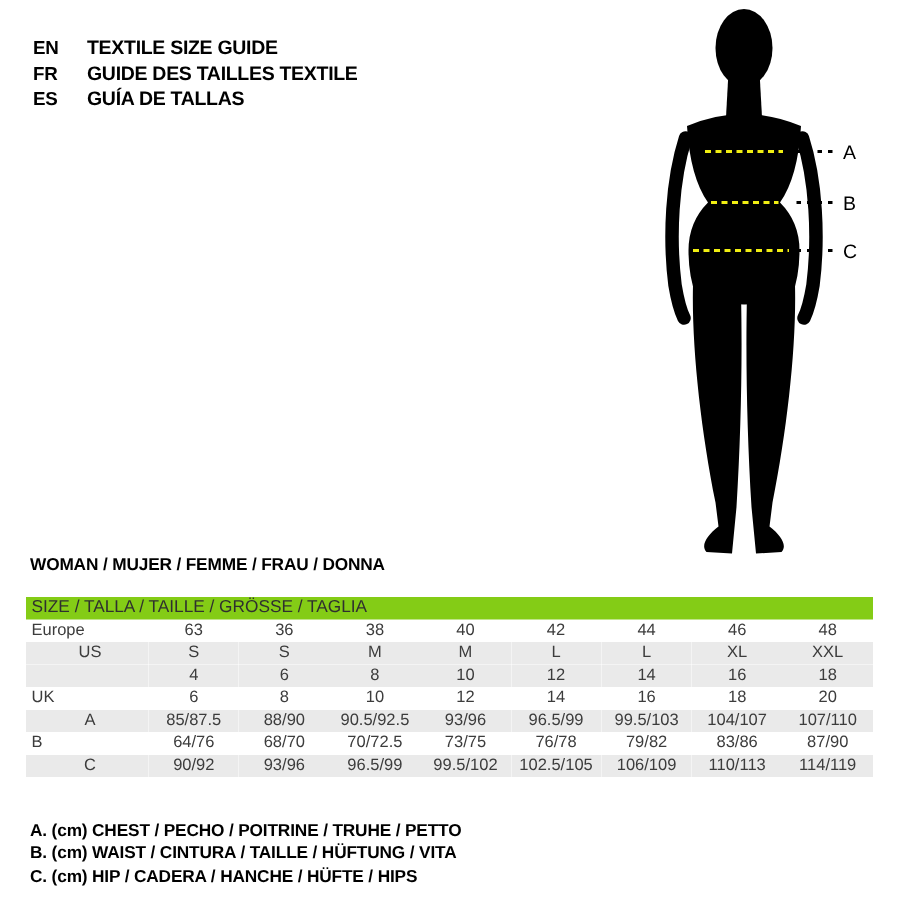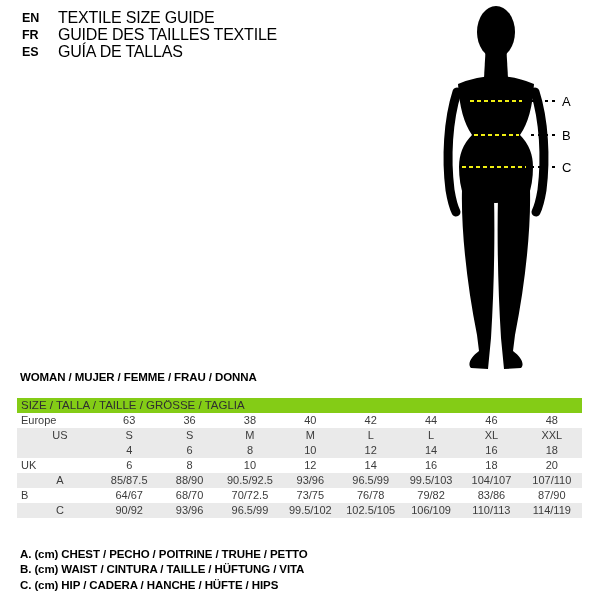--- a/index.html
+++ b/index.html
@@ -1,24 +1,24 @@
 <!DOCTYPE html>
 <html><head>
 <meta charset="utf-8">
 <style>
   html,body{margin:0;padding:0;}
   body{
     width:600px;height:600px;background:#ffffff;position:relative;overflow:hidden;
     font-family:"Liberation Sans","DejaVu Sans",sans-serif;color:#000;
   }
   
-  .lang-block{position:absolute;left:22px;top:9px;}
+  .lang-block{position:absolute;left:22px;top:23px;}
   .lang-row{display:flex;height:17px;align-items:center;}
   .lang-code{width:36px;font-size:12.5px;font-weight:bold;letter-spacing:-0.2px;}
-  .lang-label{font-size:16px;font-weight:normal;letter-spacing:-0.2px;white-space:nowrap;}
+  .lang-label{font-size:13px;font-weight:bold;letter-spacing:-0.2px;white-space:nowrap;}
   
   .figure-wrap{position:absolute;left:420px;top:0;width:180px;height:380px;}
   .figure-wrap svg{display:block;}
   .marker-label{font-size:13px;font-family:"Liberation Sans","DejaVu Sans",sans-serif;}
   
   .woman-title{position:absolute;left:20px;top:371px;font-size:11.5px;font-weight:bold;letter-spacing:-0.1px;}
   table.size-table{
     position:absolute;left:17px;top:398px;width:565px;border-collapse:collapse;table-layout:fixed;
   }
   table.size-table td{
@@ -157,21 +157,21 @@
     <td>88/90</td>
     <td>90.5/92.5</td>
     <td>93/96</td>
     <td>96.5/99</td>
     <td>99.5/103</td>
     <td>104/107</td>
     <td>107/110</td>
   </tr>
   <tr>
     <td class="lbl">B</td>
-    <td>64/67</td>
+    <td>64/76</td>
     <td>68/70</td>
     <td>70/72.5</td>
     <td>73/75</td>
     <td>76/78</td>
     <td>79/82</td>
     <td>83/86</td>
     <td>87/90</td>
   </tr>
   <tr class="shade">
     <td class="lbl">C</td>

